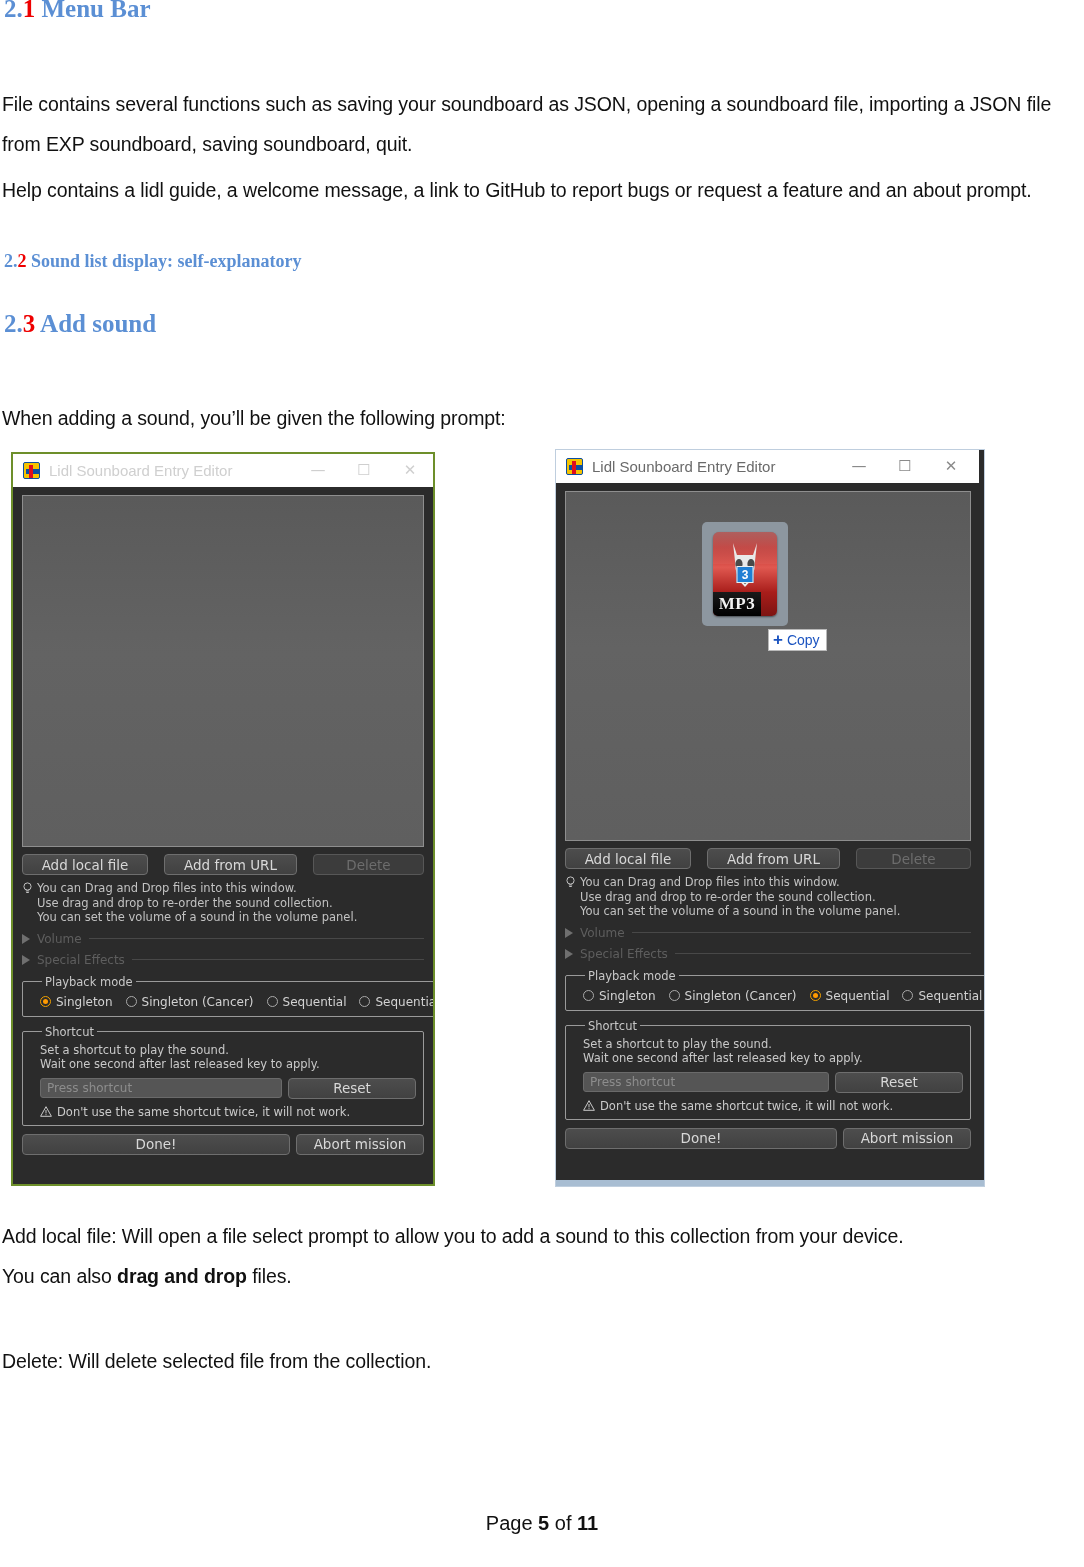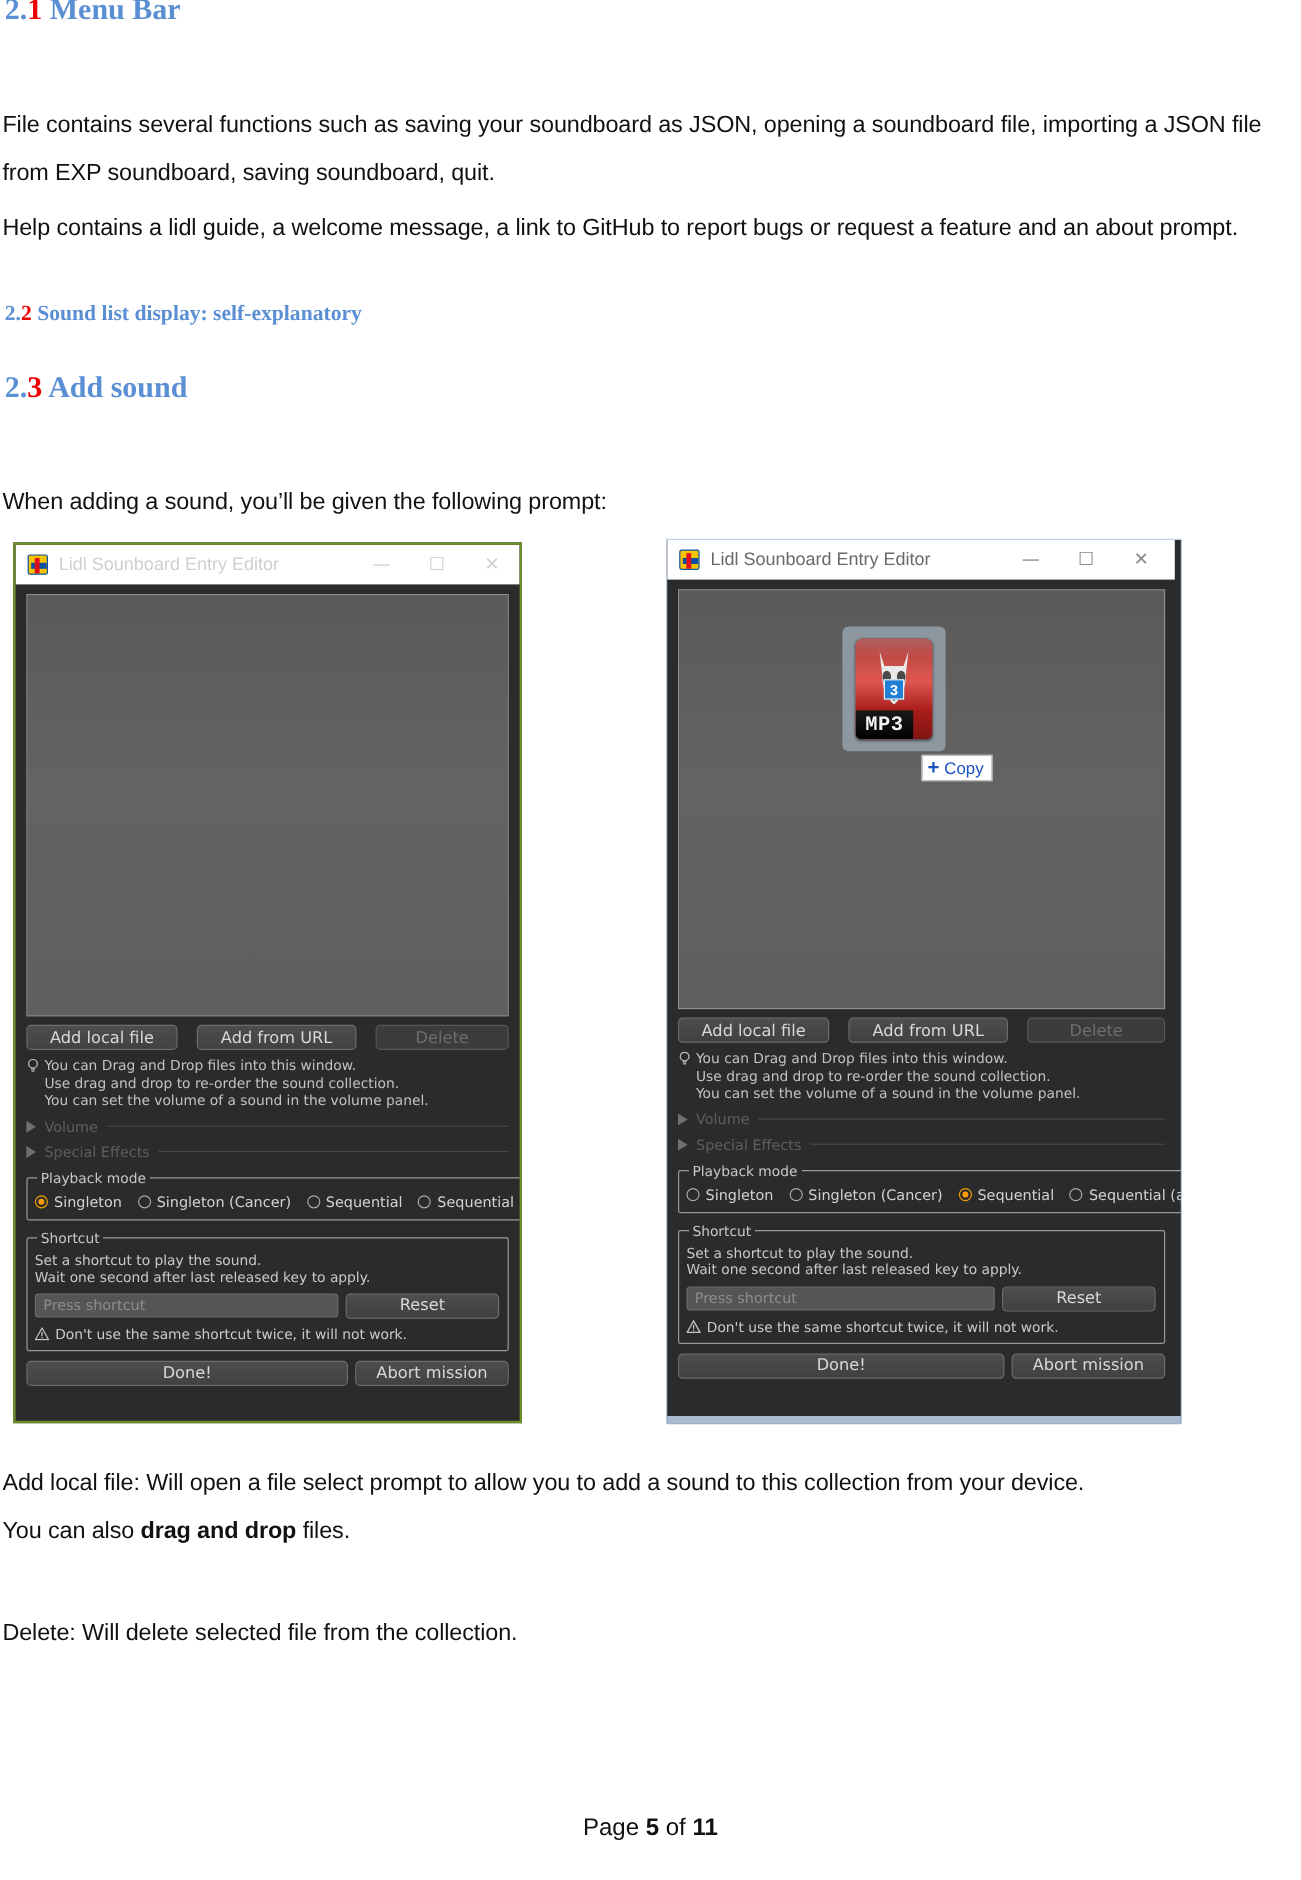--- a/index.html
+++ b/index.html
@@ -161,21 +161,21 @@
     font-family: "Liberation Sans", sans-serif;
     display: flex; align-items: center; justify-content: center;
     line-height: 1;
   }
   .mp3-card .mp3-strip {
     position: absolute;
     left: 0; right: 16px; bottom: 0;
     height: 24px;
     background: linear-gradient(#1a1a1a, #000000);
     color: #f2f2f2;
-    font-family: Liberation Mono, monospace;
+    font-family: Liberation Serif, serif;
     font-weight: bold;
     font-size: 17px;
     display: flex; align-items: center; justify-content: center;
     letter-spacing: .5px;
     text-shadow: 0 1px 0 #000;
   }
   .copy-tip {
     position: absolute;
     background: #ffffff;
     border: 1px solid #b9b9b9;
@@ -235,21 +235,21 @@
   .collapse-row .rule {
     flex: 1;
     height: 1px;
     background: #484848;
   }
 
   fieldset.group {
     border: 1px solid #9a9a9a;
     border-radius: 2px;
     margin: 8px 0 0 0;
-    padding: 4px 7px 6px 6px;
+    padding: 4px 7px 6px 17px;
   }
   fieldset.group > legend {
     font-size: 11.5px;
     color: #c8c8c8;
     padding: 0 3px;
     margin-left: 2px;
   }
   .radio-row {
     display: flex;
     align-items: flex-start;

